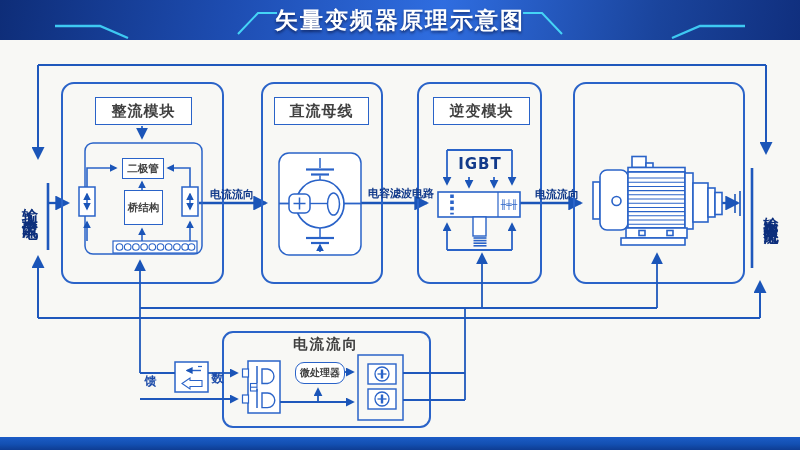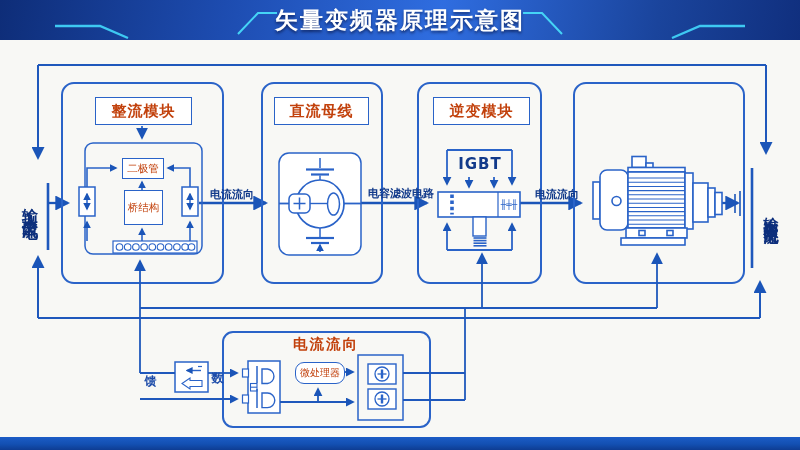--- a/index.html
+++ b/index.html
@@ -23,24 +23,24 @@
   .hdr-accents{position:absolute;left:0;top:0;}
   
   .footer{
     position:absolute;left:0;top:437px;width:800px;height:13px;
     background:linear-gradient(180deg,#1c5cc6 0%,#1350b2 55%,#0e3c92 100%);
   }
   
   .diagram{position:absolute;left:0;top:0;}
   
   .lbl{position:absolute;display:flex;align-items:center;justify-content:center;
-       color:#c2410c;white-space:nowrap;}
+       color:#404040;white-space:nowrap;}
   .boxlbl{background:#ffffff;border:1.5px solid #2a63c8;font-weight:bold;}
   .mod-title{font-size:15px;font-weight:bold;letter-spacing:1px;}
-  .small-box{border:1.3px solid #2a63c8;background:#ffffff;font-size:10.5px;font-weight:normal;}
+  .small-box{border:1.3px solid #2a63c8;background:#ffffff;font-size:10.5px;font-weight:bold;}
   .flow-lbl{font-size:11px;font-weight:bold;color:#123a8a;}
   .vtext{writing-mode:vertical-rl;text-orientation:upright;font-weight:bold;
          display:flex;align-items:center;justify-content:center;color:#0d2f7c;}
   .igbt{font-size:15px;font-weight:bold;color:#123a8a;letter-spacing:1px;}
   .ctrl-title{font-size:14.5px;font-weight:bold;letter-spacing:2px;}
   .tiny{font-size:12px;font-weight:bold;color:#1b4aa8;}
   .glyphs{font-size:9px;color:#2a63c8;letter-spacing:0;}
 </style>
 </head>
 <body>

